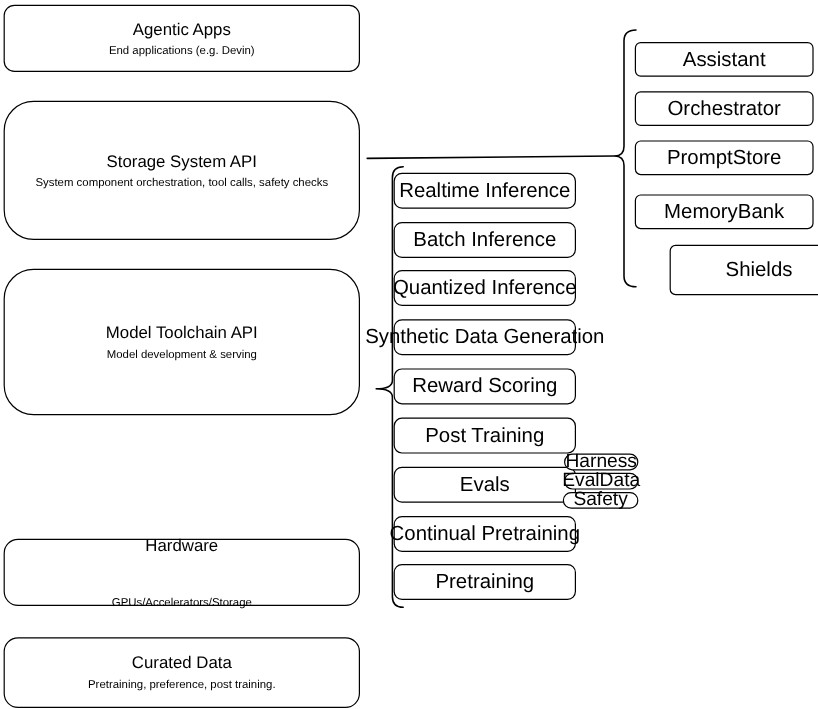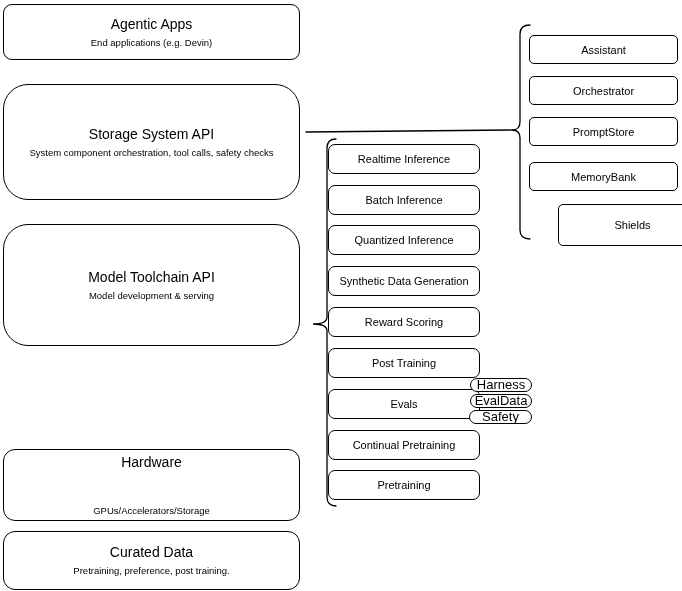--- a/index.html
+++ b/index.html
@@ -37,37 +37,37 @@
     white-space: nowrap;
   }
   .node .subtitle {
     font-size: 9.5px;
     line-height: 12px;
     margin-top: 4px;
     color: #000000;
     white-space: nowrap;
   }
   .node .leaf-label {
-    font-size: 11px;
+    font-size: 17px;
     line-height: 14px;
     white-space: nowrap;
   }
   .tag {
     position: absolute;
     box-sizing: border-box;
     background: #ffffff;
     border: 1px solid #000000;
     border-radius: 8px;
     display: flex;
     align-items: center;
     justify-content: center;
     z-index: 3;
   }
   .tag .tag-label {
-    font-size: 13px;
+    font-size: 16px;
     line-height: 12px;
     white-space: nowrap;
   }
 </style>
 </head>
 <body>
 
 <div class="canvas">
 
   <svg class="connector-layer" viewBox="0 0 682 591" xmlns="http://www.w3.org/2000/svg">
@@ -88,21 +88,21 @@
     <div class="title">Storage System API</div>
     <div class="subtitle">System component orchestration, tool calls, safety checks</div>
   </div>
 
   <div class="node" style="left:3px; top:224px; width:297px; height:122px; border-radius:25px;">
     <div class="title">Model Toolchain API</div>
     <div class="subtitle">Model development &amp; serving</div>
   </div>
 
 
-  <div class="node" style="left:3px; top:449px; width:297px; height:72px; border-radius:12px;gap:30px;">
+  <div class="node" style="left:3px; top:449px; width:297px; height:56px; border-radius:12px;gap:30px;">
     <div class="title">Hardware</div>
     <div class="subtitle">GPUs/Accelerators/Storage</div>
   </div>
 
   <div class="node" style="left:3px; top:531px; width:297px; height:59px; border-radius:12px;">
     <div class="title">Curated Data</div>
     <div class="subtitle">Pretraining, preference, post training.</div>
   </div>
 
   <div class="node" style="left:328px; top:144px; width:152px; height:30px; border-radius:7px;">

